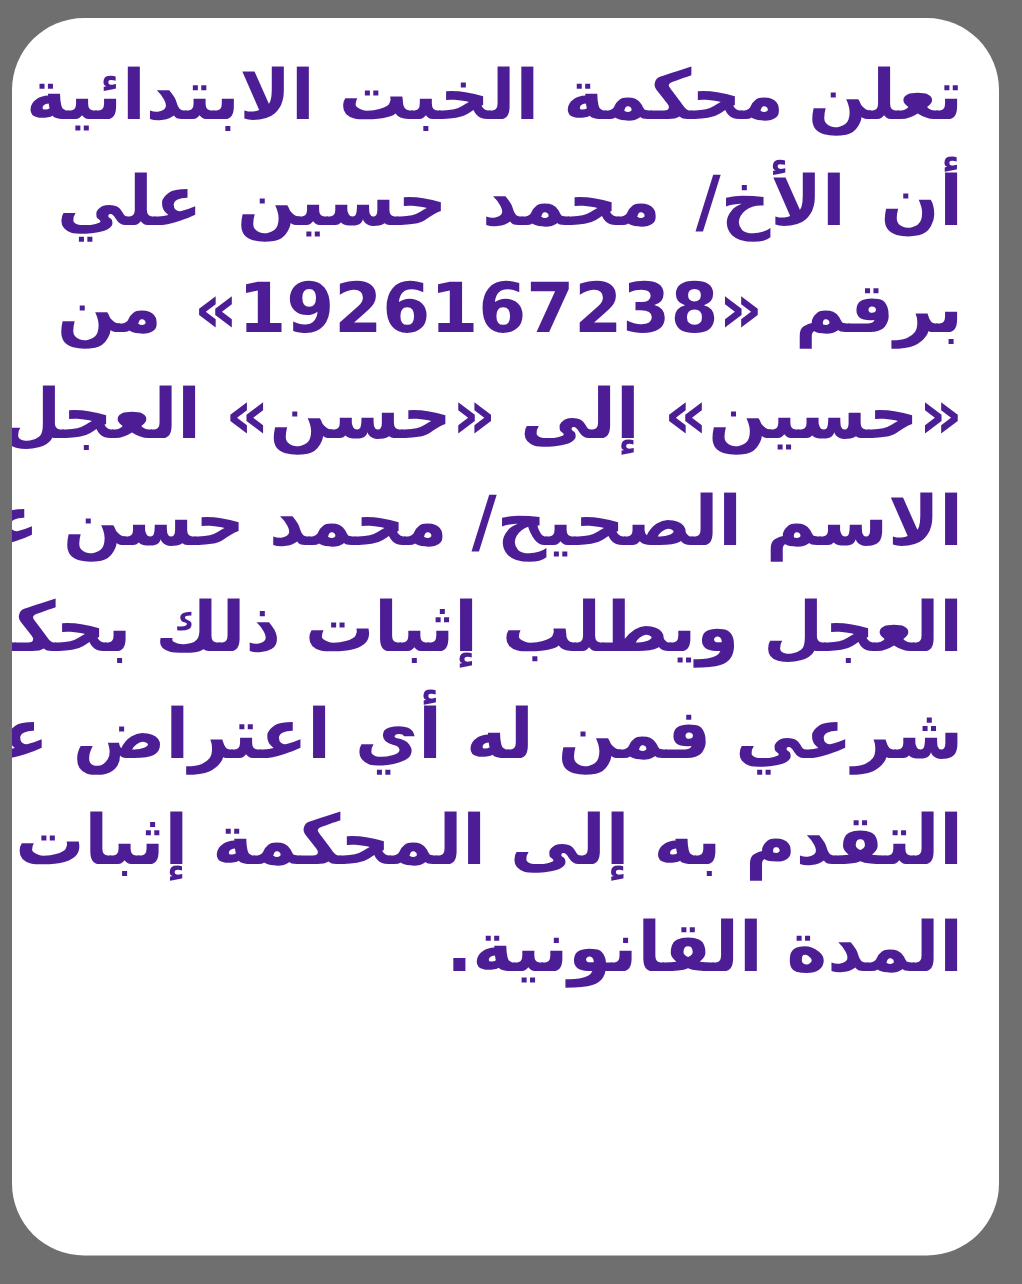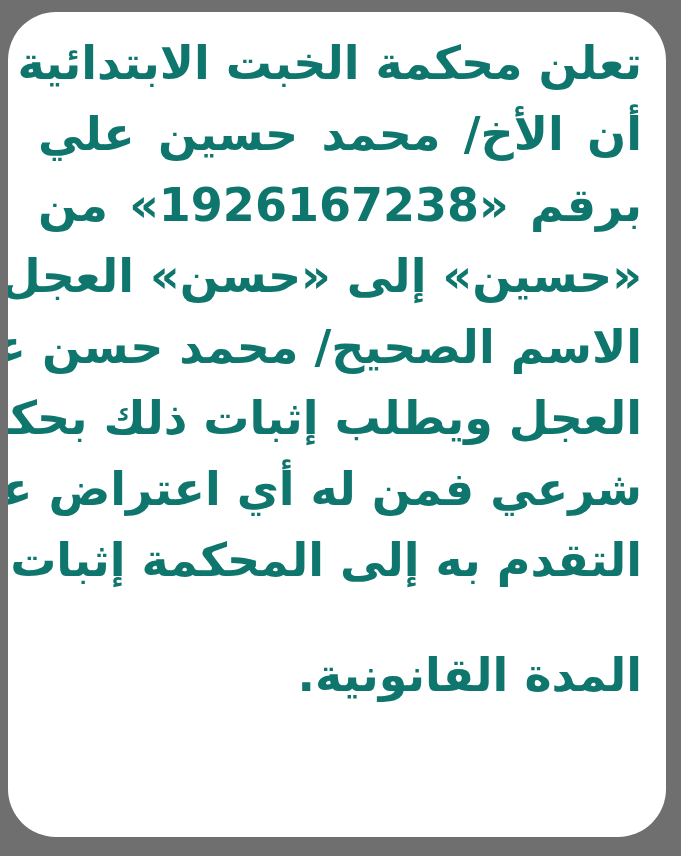--- a/index.html
+++ b/index.html
@@ -25,33 +25,32 @@
     box-sizing: border-box;
     padding: 16px 24px 0 30px;
     overflow: hidden;
     direction: rtl;
   }
   .notice-line {
     margin: 0;
     padding: 0;
     direction: rtl;
     unicode-bidi: plaintext;
-    color: #0f766e;
+    color: #4c1d95;
     font-weight: 700;
     font-size: 46px;
     line-height: 71px;
     white-space: nowrap;
     text-align: justify;
     text-align-last: justify;
     -moz-text-align-last: justify;
   }
   .notice-line.last-line {
     text-align: right;
     text-align-last: right;
-    margin-top: 44px;
     -moz-text-align-last: right;
   }
 </style>
 </head>
 <body>
 
 <div class="notice-card" dir="rtl" lang="ar">
   <p class="notice-line">تعلن محكمة الخبت الابتدائية</p>
   <p class="notice-line">أن الأخ/ محمد حسين علي</p>
   <p class="notice-line">برقم «1926167238» من</p>

